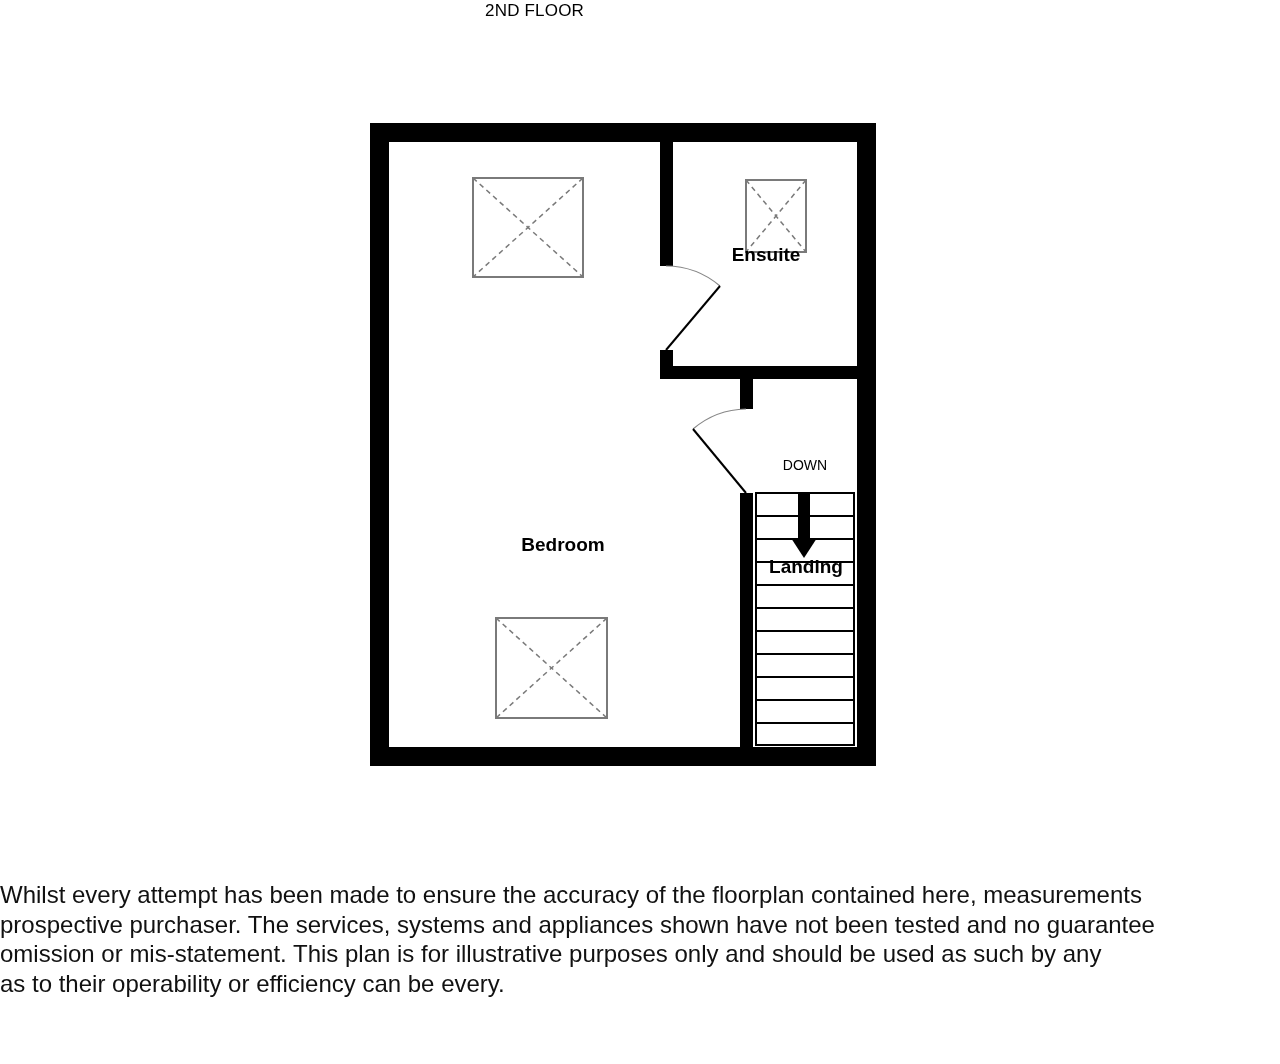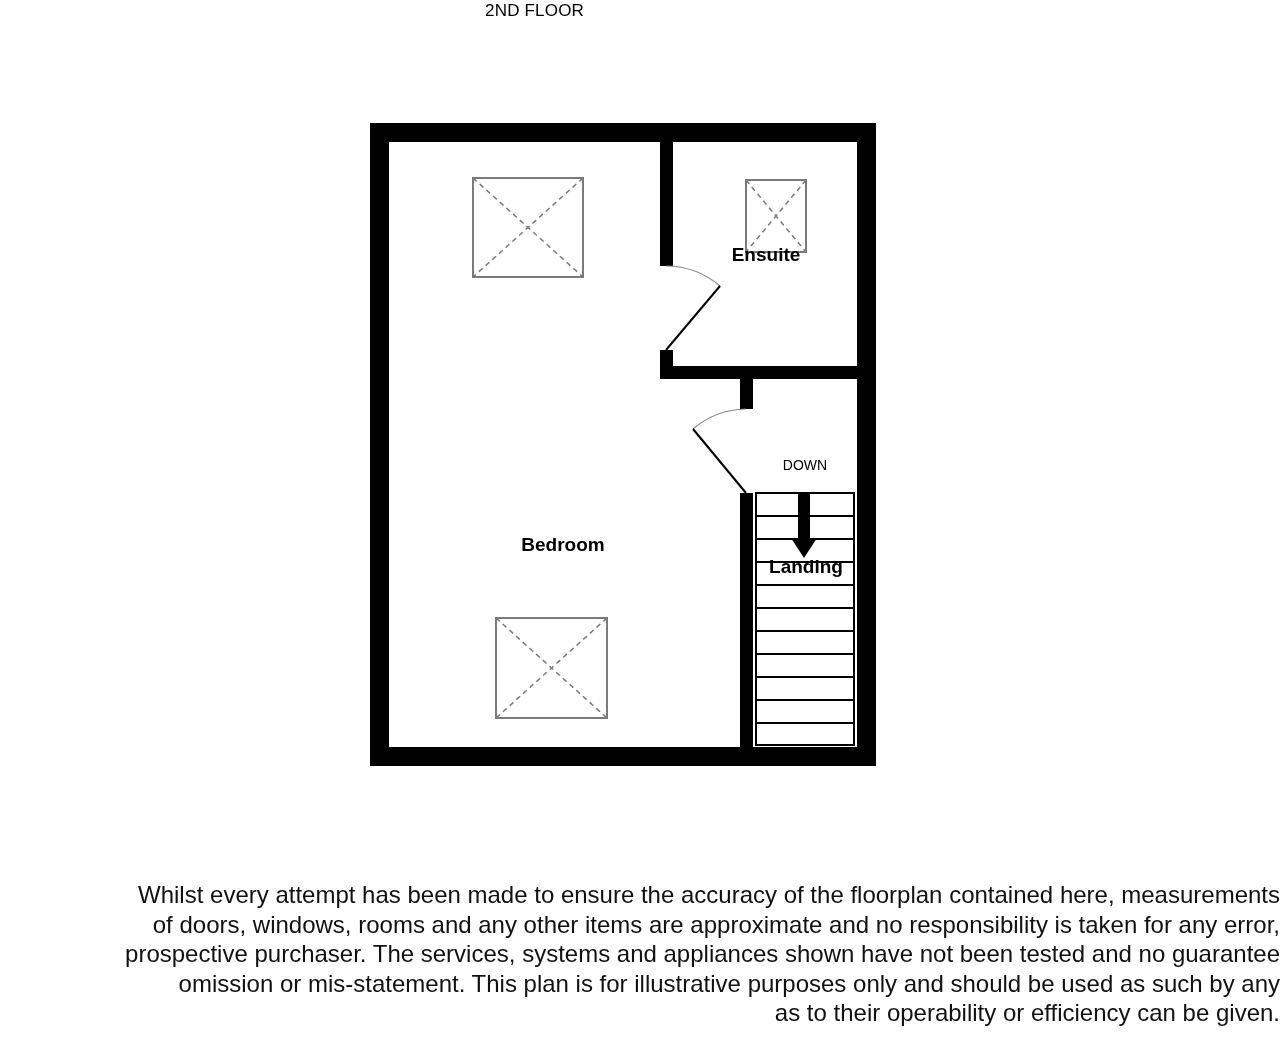--- a/index.html
+++ b/index.html
@@ -3,21 +3,21 @@
 <meta charset="utf-8">
 <style>
   html, body { margin: 0; padding: 0; background: #ffffff; }
   body { width: 1280px; height: 1064px; position: relative; overflow: hidden;
          font-family: "Liberation Sans", sans-serif; color: #000; }
   .floor-title { position: absolute; left: 485px; top: 1px; font-size: 17px;
                  font-family: "Liberation Sans", sans-serif; letter-spacing: 0.2px; text-align: center; }
   svg.plan { position: absolute; left: 0; top: 0; }
   .room-label { font-family: "Liberation Sans", sans-serif; font-weight: bold; font-size: 19px; fill: #000; }
   .small-label { font-family: "Liberation Sans", sans-serif; font-size: 14px; fill: #000; }
-  .disclaimer { position: absolute; left: 0; top: 880px; width: 1280px; text-align: right;
+  .disclaimer { position: absolute; left: 0; top: 880px; width: 1280px; text-align: left;
                 font-size: 24px; line-height: 29.5px; font-family: "Liberation Sans", sans-serif;
                 color: #111; }
   .disclaimer div { white-space: nowrap; }
 </style>
 </head>
 <body>
 
 <div class="floor-title">2ND FLOOR</div>
 
 <svg class="plan" width="1280" height="1064" viewBox="0 0 1280 1064">
@@ -83,17 +83,16 @@
   </g>
 
   <text class="room-label" x="563" y="551" text-anchor="middle">Bedroom</text>
   <text class="room-label" x="766" y="261" text-anchor="middle">Ensuite</text>
   <text class="room-label" x="806" y="573" text-anchor="middle">Landing</text>
   <text class="small-label" x="805" y="470" text-anchor="middle">DOWN</text>
 </svg>
 
 <div class="disclaimer">
   <div>Whilst every attempt has been made to ensure the accuracy of the floorplan contained here, measurements</div>
-  <div>of doors, windows, rooms and any other items are approximate and no responsibility is taken for any error,</div>
   <div>prospective purchaser. The services, systems and appliances shown have not been tested and no guarantee</div>
   <div>omission or mis-statement. This plan is for illustrative purposes only and should be used as such by any</div>
-  <div>as to their operability or efficiency can be given.</div>
+  <div>as to their operability or efficiency can be every.</div>
 </div>
 
 </body></html>

